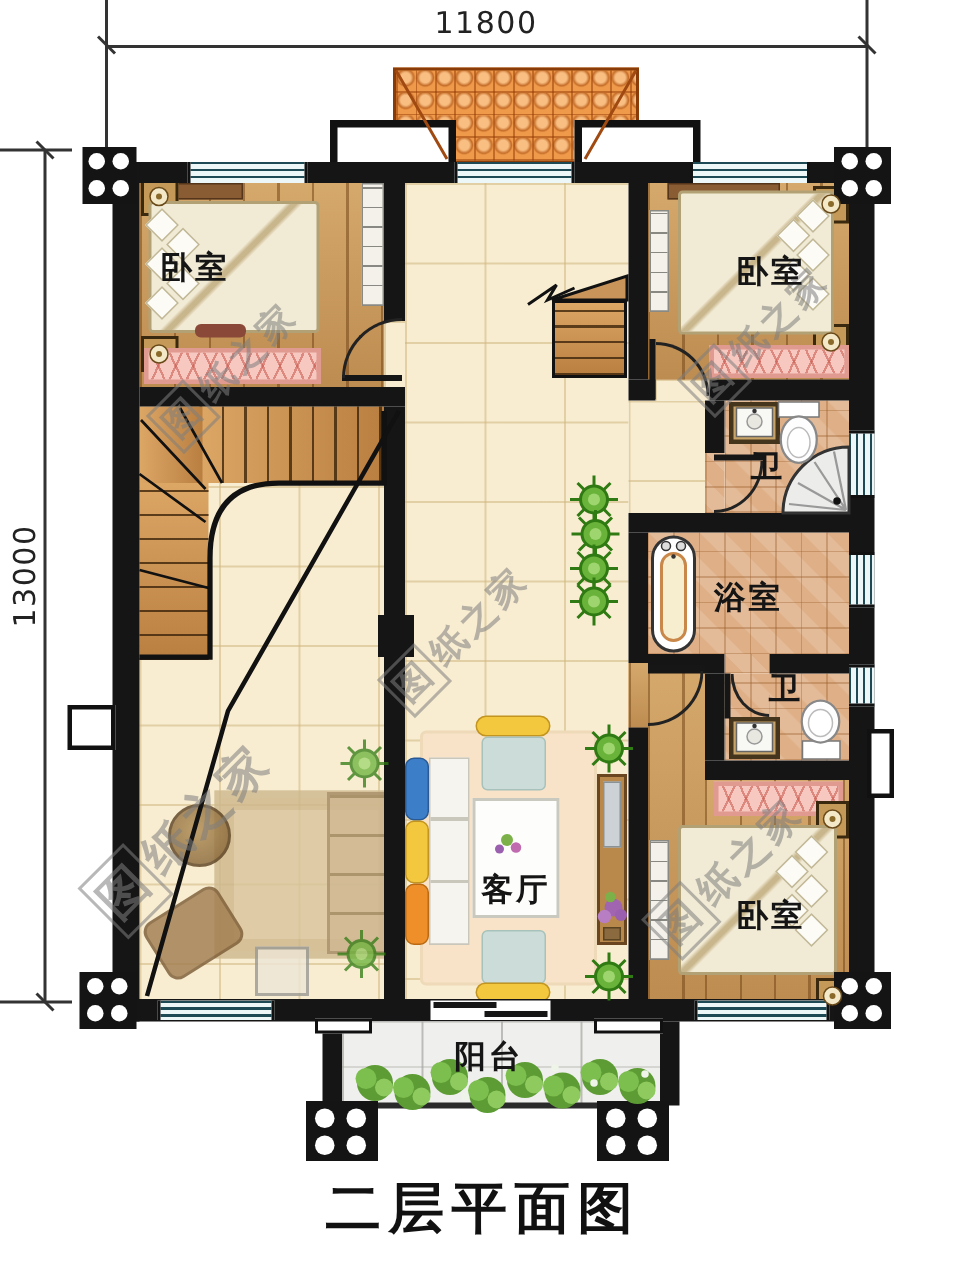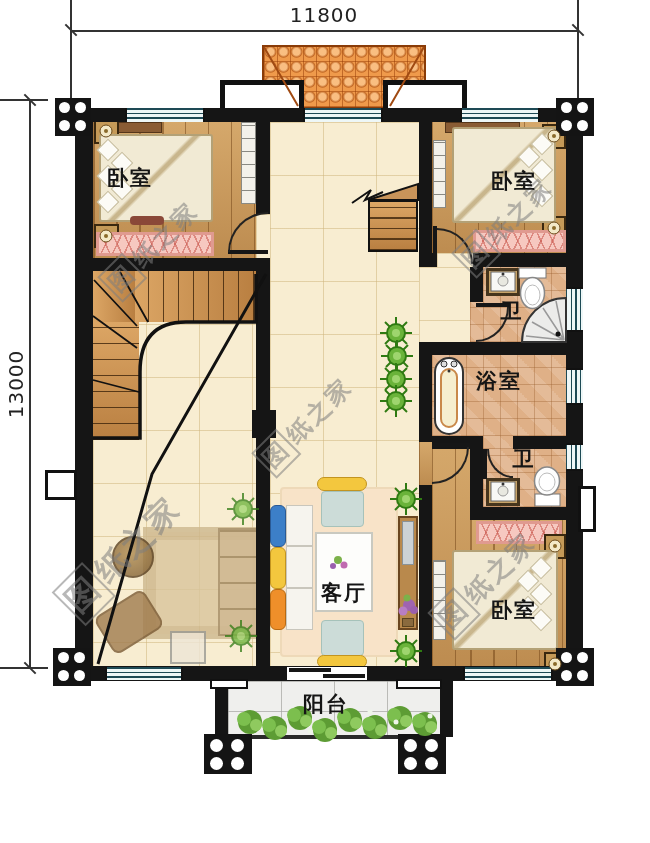--- a/index.html
+++ b/index.html
@@ -366,25 +366,26 @@
           <circle cx="396" cy="722" r="2.5"></circle>
           <circle cx="310" cy="731" r="2.5"></circle>
           <circle cx="430" cy="716" r="2.5"></circle>
         </g>
     </g>
   </svg>
 
   <div class="lbl" style="left:130px;top:178px">卧室</div>
   <div class="lbl" style="left:514px;top:181px">卧室</div>
   <div class="lbl" style="left:512px;top:311px">卫</div>
-  <div class="lbl" style="left:499px;top:381px">浴室</div>
+  <div class="lbl" style="left:499px;top:398px">浴室</div>
   <div class="lbl" style="left:524px;top:459px">卫</div>
   <div class="lbl" style="left:514px;top:610px">卧室</div>
   <div class="lbl" style="left:344px;top:593px">客厅</div>
   <div class="lbl" style="left:326px;top:704px">阳台</div>
+  <div class="title" style="left:322px;top:806px">二层平面图</div>
 
   <div class="wm" style="left:152px;top:248px;font-size:24px"><span class="lg">图</span><span>纸之家</span></div>
   <div class="wm" style="left:506px;top:224px;font-size:24px"><span class="lg">图</span><span>纸之家</span></div>
   <div class="wm" style="left:306px;top:424px;font-size:24px"><span class="lg">图</span><span>纸之家</span></div>
   <div class="wm" style="left:122px;top:556px;font-size:32px"><span class="lg">图</span><span>纸之家</span></div>
   <div class="wm" style="left:486px;top:582px;font-size:26px"><span class="lg">图</span><span>纸之家</span></div>
 
 </div>
 
 </body></html>

